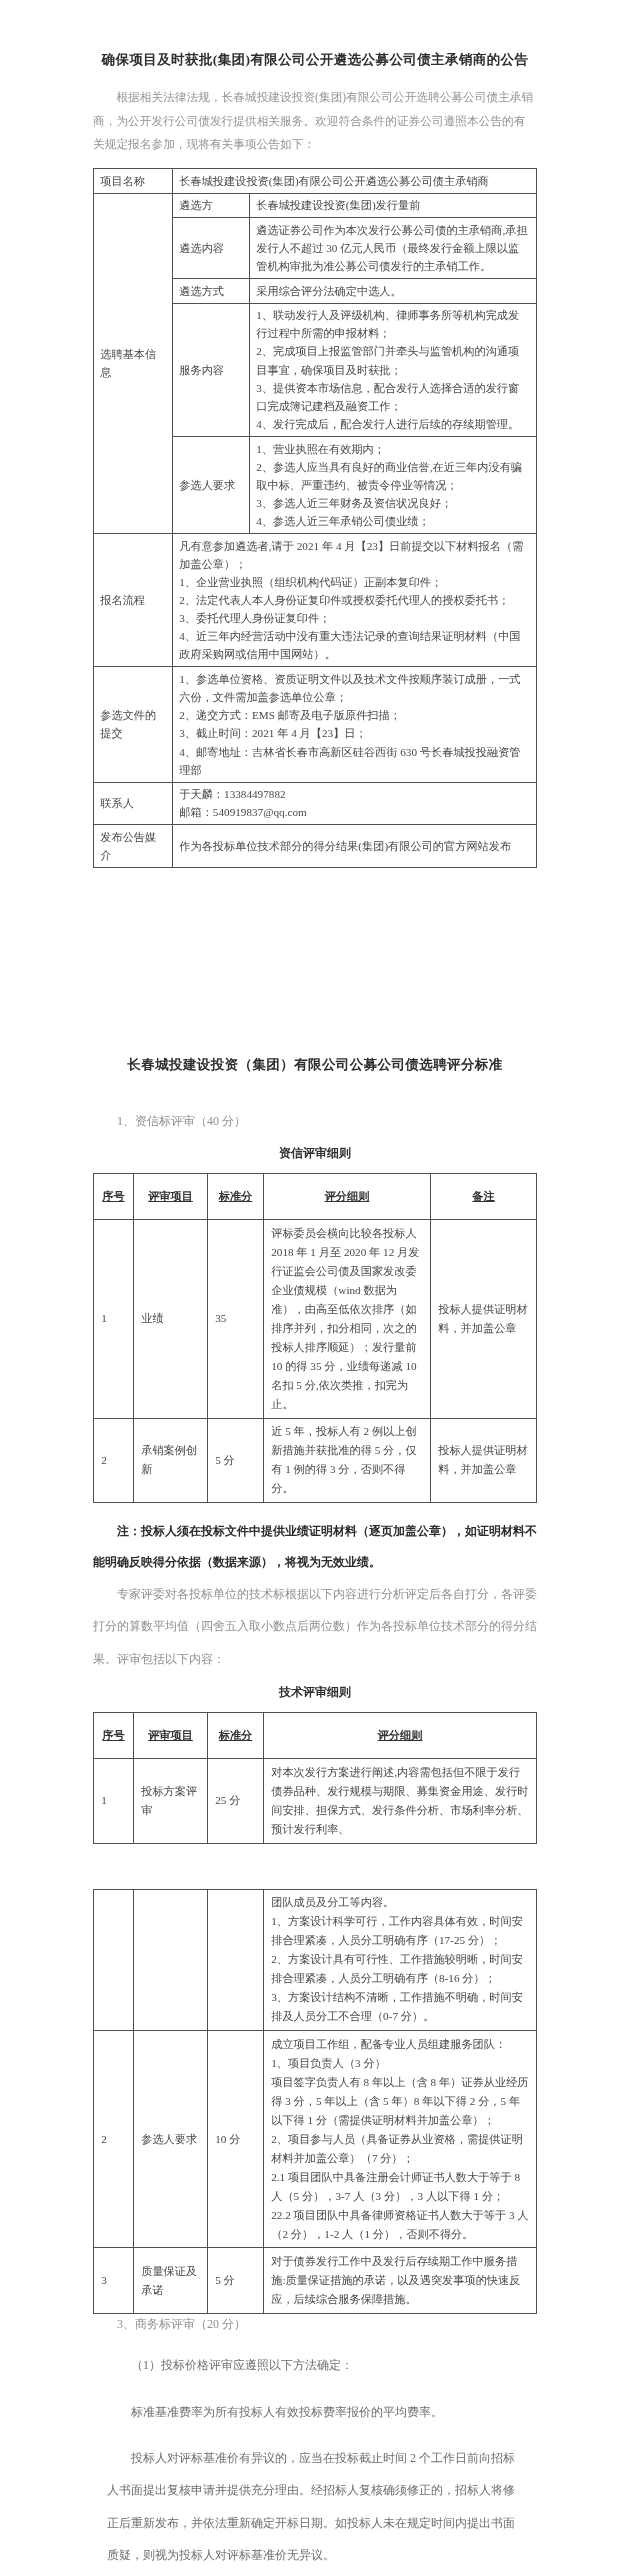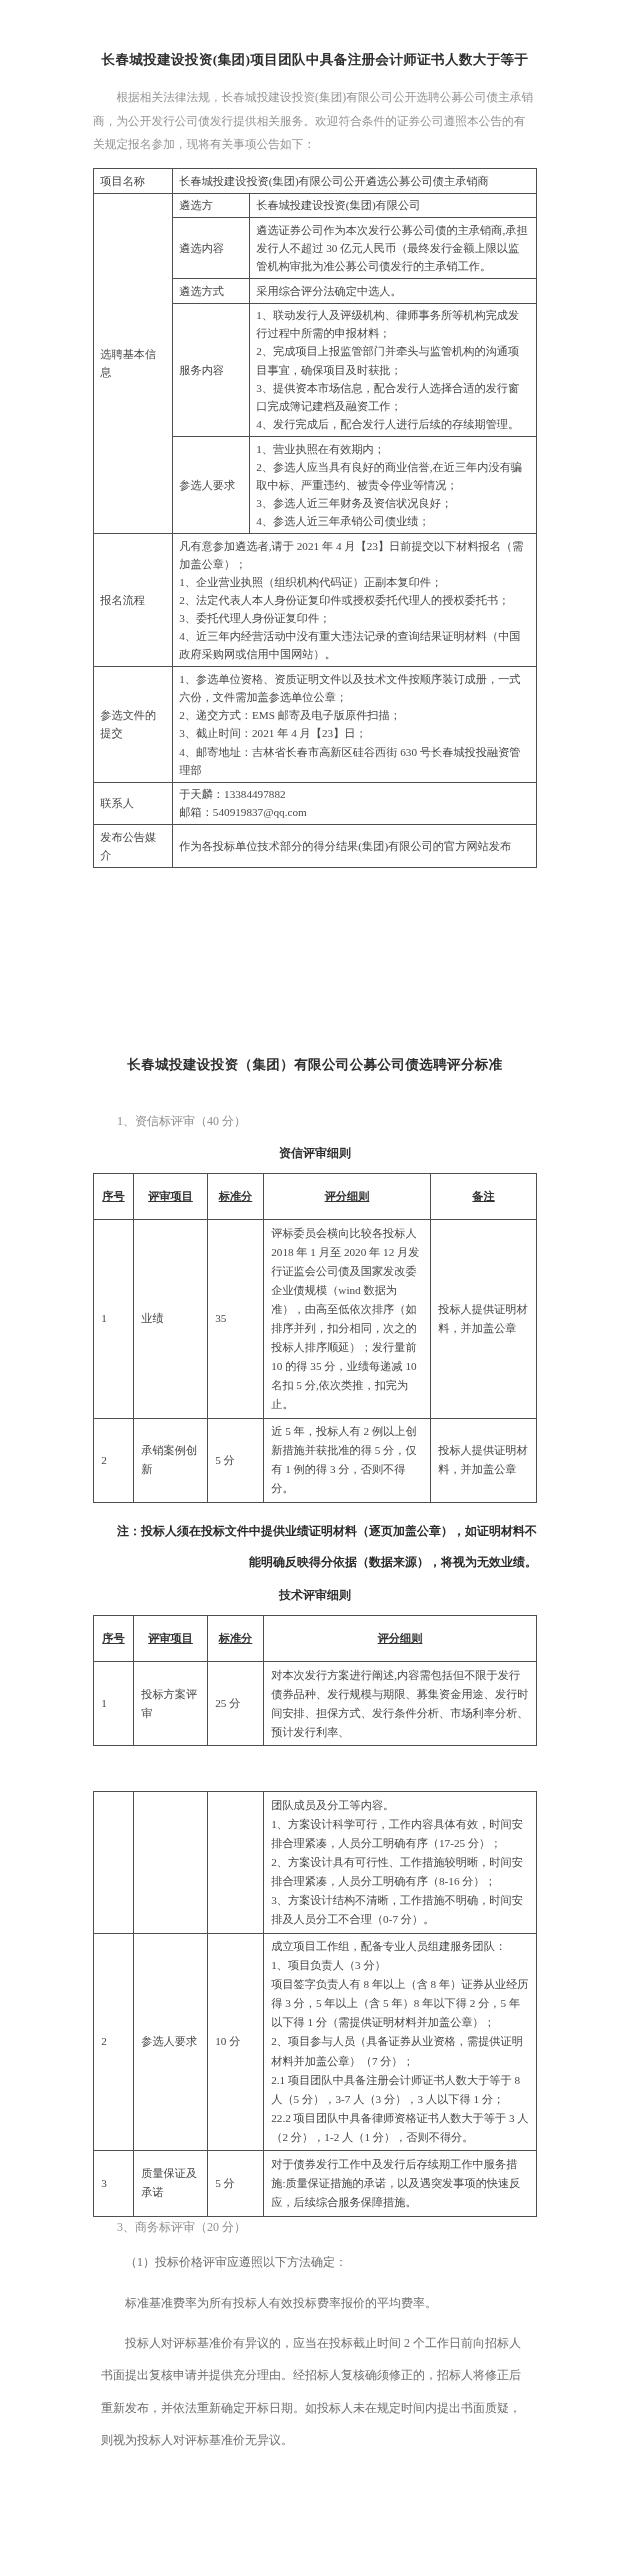--- a/index.html
+++ b/index.html
@@ -87,63 +87,62 @@
   .s-col-item{width:74px;}
   .s-col-score{width:56px;}
   .s-col-note{width:106px;}
   .note-para{
     font-size:12px;
     font-weight:bold;
     color:#2b2b2b;
     line-height:2.6;
     text-indent:2em;
     margin:12.6px 0 0 0;
-    text-align:right;
   }
   .gray-para{
     font-size:12px;
     color:#8f8f8f;
     line-height:2.7;
     text-indent:2em;
     margin:0;
   }
   .table-gap{height:45px;}
   .sec3 p{margin:0;}
   .sec3 .mid-para{
     font-size:12px;
     color:#6e6e6e;
     line-height:2.7;
     text-indent:2em;
-    margin:8px;
+    margin:14px;
   }
 </style>
 </head>
 <body>
 
 <div class="page">
 
-  <h1 class="doc-title">长春城投建设投资(集团)项目团队中具备注册会计师证书人数大于等于</h1>
+  <h1 class="doc-title">确保项目及时获批(集团)有限公司公开遴选公募公司债主承销商的公告</h1>
 
   <p class="intro">根据相关法律法规，长春城投建设投资(集团)有限公司公开选聘公募公司债主承销商，为公开发行公司债发行提供相关服务。欢迎符合条件的证券公司遵照本公告的有关规定报名参加，现将有关事项公告如下：</p>
 
   <table class="doc-table">
     <colgroup>
         <col class="col-label">
         <col class="col-sub">
         <col>
       </colgroup>
     <tbody>
         <tr>
       <td class="lbl">项目名称</td>
       <td class="val" colspan="2">长春城投建设投资(集团)有限公司公开遴选公募公司债主承销商</td>
     </tr>
     <tr>
       <td class="lbl" rowspan="5">选聘基本信息</td>
       <td class="lbl">遴选方</td>
-      <td class="val">长春城投建设投资(集团)有限公司</td>
+      <td class="val">长春城投建设投资(集团)发行量前</td>
     </tr>
     <tr>
       <td class="lbl">遴选内容</td>
       <td class="val">遴选证券公司作为本次发行公募公司债的主承销商,承担发行人不超过 30 亿元人民币（最终发行金额上限以监管机构审批为准公募公司债发行的主承销工作。</td>
     </tr>
     <tr>
       <td class="lbl">遴选方式</td>
       <td class="val">采用综合评分法确定中选人。</td>
     </tr>
     <tr>
@@ -220,20 +219,21 @@
       <td class="lbl">承销案例创新</td>
       <td class="lbl">5 分</td>
       <td class="val">近 5 年，投标人有 2 例以上创新措施并获批准的得 5 分，仅有 1 例的得 3 分，否则不得分。</td>
       <td class="lbl">投标人提供证明材料，并加盖公章</td>
     </tr>
   </tbody>
     </table>
 
   <p class="note-para">注：投标人须在投标文件中提供业绩证明材料（逐页加盖公章），如证明材料不能明确反映得分依据（数据来源），将视为无效业绩。</p>
 
+  <p class="gray-para">专家评委对各投标单位的技术标根据以下内容进行分析评定后各自打分，各评委打分的算数平均值（四舍五入取小数点后两位数）作为各投标单位技术部分的得分结果。评审包括以下内容：</p>
   <p class="table-caption">技术评审细则</p>
 
   <table class="doc-table score-table">
     <colgroup>
         <col class="s-col-no">
         <col class="s-col-item">
         <col class="s-col-score">
         <col>
       </colgroup>
     <tbody>

